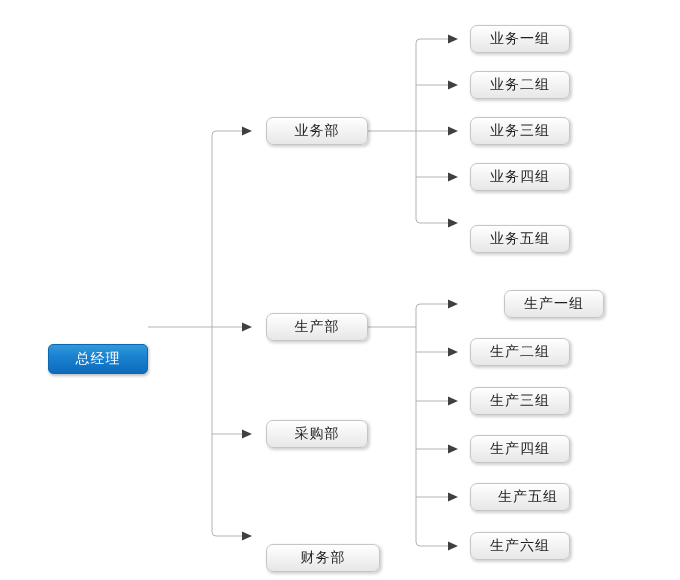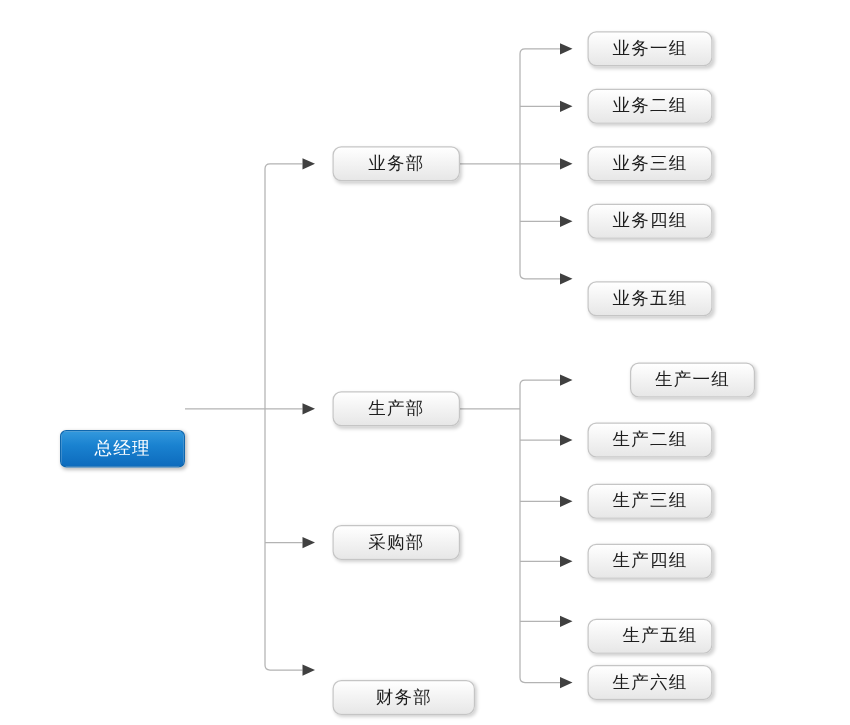--- a/index.html
+++ b/index.html
@@ -115,16 +115,16 @@
   <div class="node" style="left:470px; top:25px;">业务一组</div>
   <div class="node" style="left:470px; top:71px;">业务二组</div>
   <div class="node" style="left:470px; top:117px;">业务三组</div>
   <div class="node" style="left:470px; top:163px;">业务四组</div>
   <div class="node" style="left:470px; top:209px;margin-top:16px;">业务五组</div>
 
   <div class="node" style="left:470px; top:290px;margin-left:34px;">生产一组</div>
   <div class="node" style="left:470px; top:338px;">生产二组</div>
   <div class="node" style="left:470px; top:387px;">生产三组</div>
   <div class="node" style="left:470px; top:435px;">生产四组</div>
-  <div class="node" style="left:470px; top:495px;padding-left:16px;">生产五组</div>
+  <div class="node" style="left:470px; top:483px;padding-left:16px;">生产五组</div>
   <div class="node" style="left:470px; top:532px;">生产六组</div>
 
 </div>
 
 </body></html>

